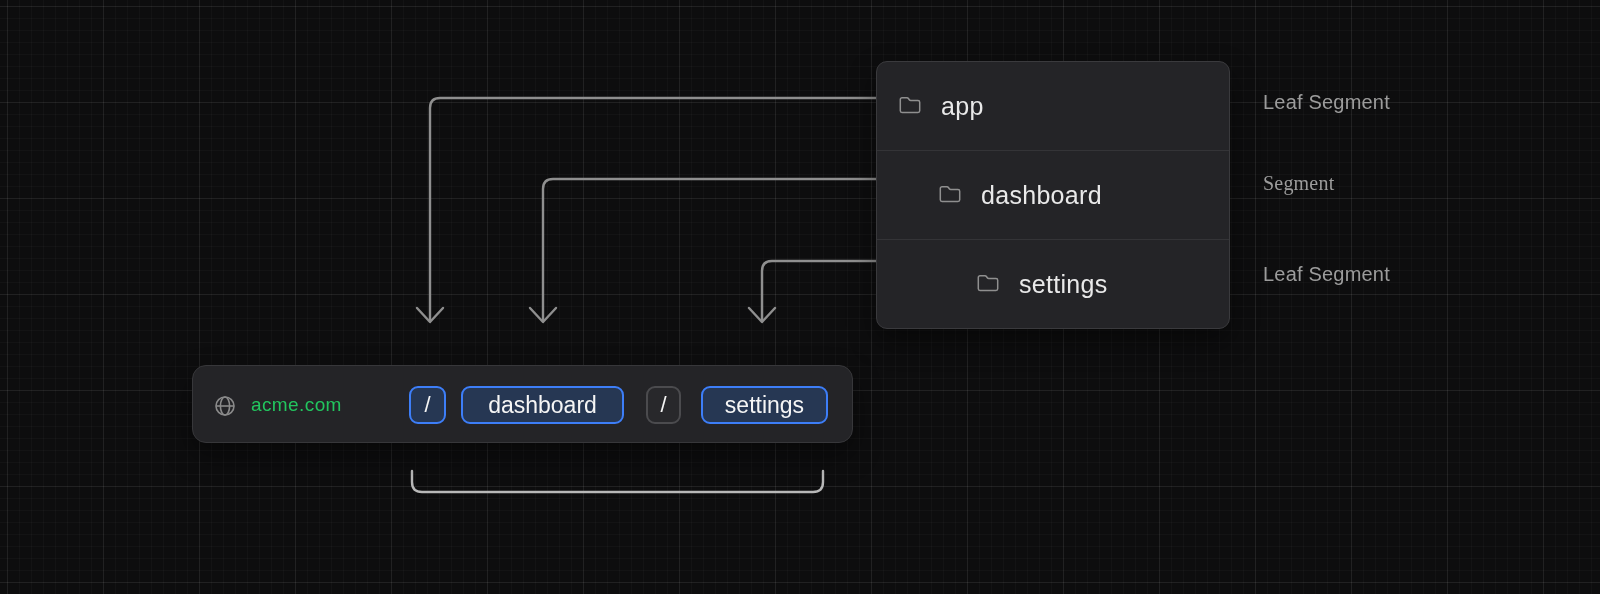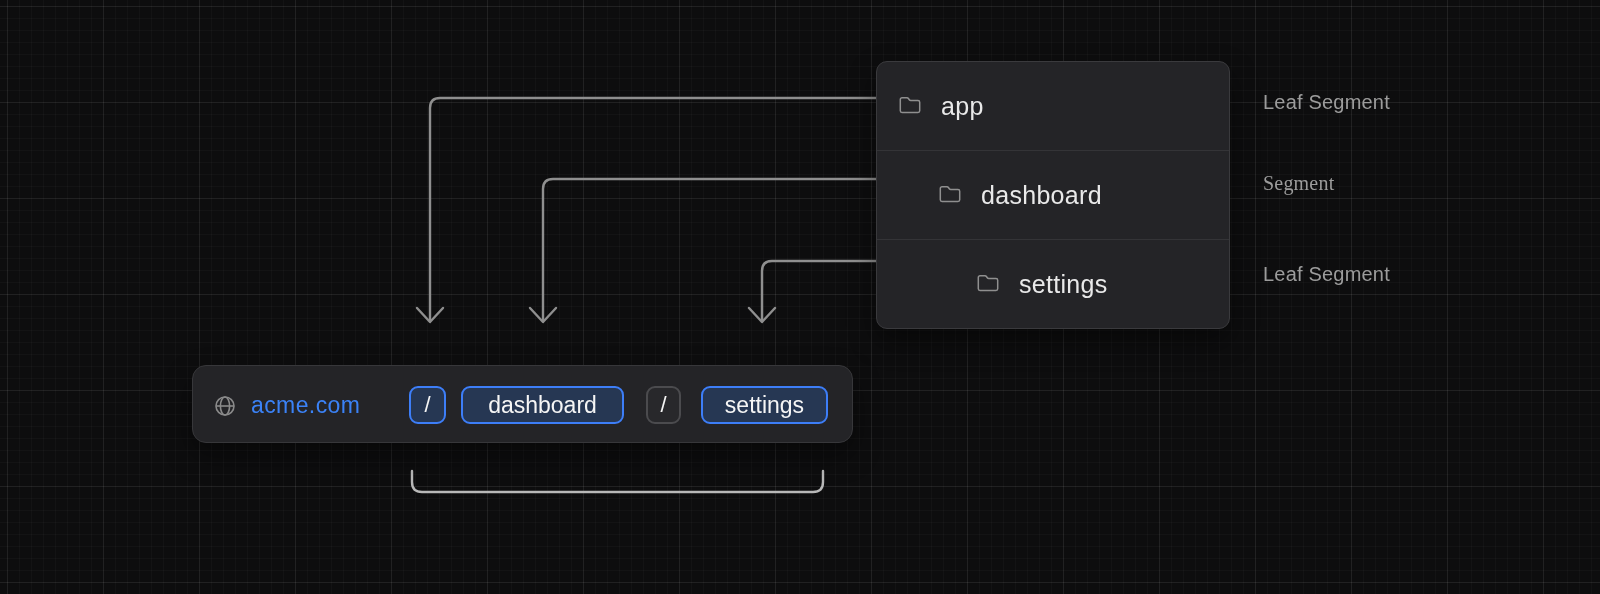--- a/index.html
+++ b/index.html
@@ -38,21 +38,21 @@
   .side-label.l2{top:172px;font-family:Liberation Serif, serif;}
   .side-label.l3{top:263px;}
 
   
   .url-bar{
     position:absolute;left:192px;top:365px;width:661px;height:78px;box-sizing:border-box;
     background:#242427;border:1px solid #37373a;border-radius:14px;
     box-shadow:0 12px 28px rgba(0,0,0,.4);
   }
   .globe{position:absolute;left:20px;top:28px;width:24px;height:24px;}
-  .domain{position:absolute;left:58px;top:25px;line-height:28px;font-size:23px;color:#3b82f6;letter-spacing:.4px;}
+  .domain{position:absolute;left:58px;top:25px;line-height:28px;font-size:19px;color:#22c55e;letter-spacing:.4px;}
   .chip{
     position:absolute;top:20px;height:38px;box-sizing:border-box;
     display:flex;align-items:center;justify-content:center;
     border-radius:9px;font-size:23px;color:#f5f5f5;
   }
   .chip[data-variant="highlighted"]{border:2px solid #3d7ef8;background:#263753;}
   .chip[data-variant="muted"]{border:2px solid #4b4b4e;background:#28282b;}
   .chip.slash{font-size:22px;}
   .c1{left:216px;width:37px;}
   .c2{left:268px;width:163px;}

